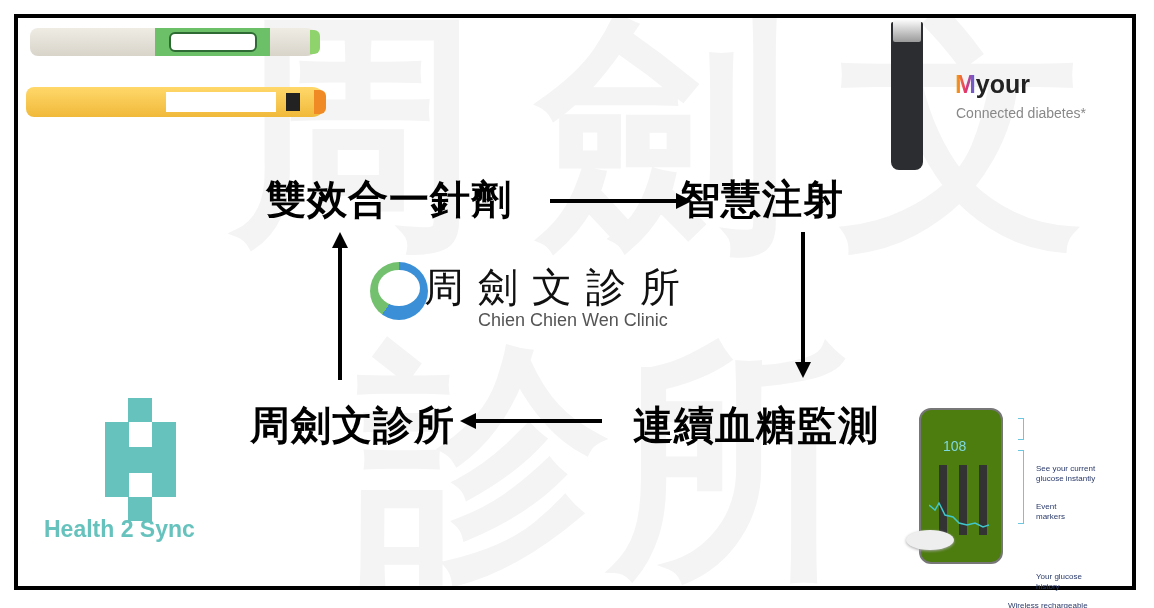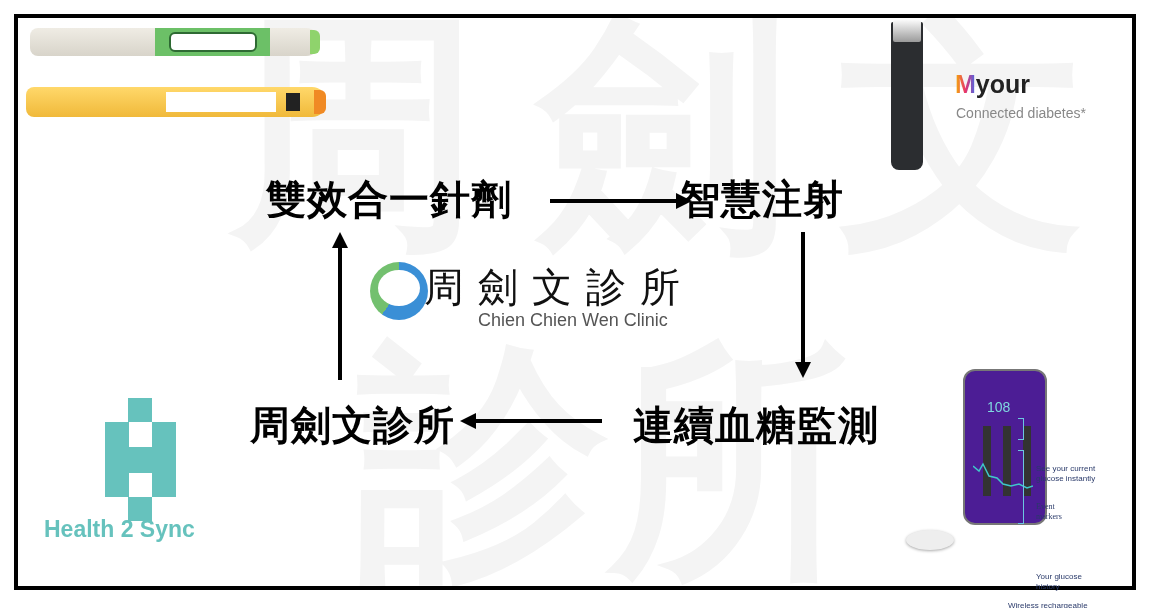--- a/index.html
+++ b/index.html
@@ -41,21 +41,21 @@
   .clinic-icon { position:absolute; left:370px; top:262px; width:58px; height:58px; border-radius:50%;
                  background:conic-gradient(#3a8fd6 0 60%, #73c06f 60% 100%); }
   .clinic-icon::after { content:""; position:absolute; left:8px; top:8px; width:42px; height:36px; background:#fff; border-radius:50%; }
   .clinic-cn { position:absolute; left:424px; top:260px; font-size:40px; color:#111; letter-spacing:14px; font-family:"DejaVu Sans", sans-serif; }
   .clinic-en { position:absolute; left:478px; top:310px; font-size:18px; color:#555; font-family:"Liberation Sans", sans-serif; }
   
   .h2s { position:absolute; left:105px; top:385px; }
   .h2s div { position:absolute; background:#66c2bd; }
   .h2s-text { position:absolute; left:44px; top:516px; font-size:23px; color:#66c2bd; font-family:"Liberation Sans", sans-serif; font-weight:bold; }
   
-  .phone { position:absolute; left:919px; top:369px; width:80px; height:152px; background:#4c1d95; border-radius:12px; border:2px solid #777;margin-left:44px; }
+  .phone { position:absolute; left:919px; top:408px; width:80px; height:152px; background:#4d7c0f; border-radius:12px; border:2px solid #777; }
   .phone .reading { position:absolute; left:22px; top:28px; color:#7fd8e0; font-size:14px; font-family:"Liberation Sans", sans-serif; }
   .phone .graph { position:absolute; left:8px; top:55px; width:60px; height:70px; }
   .transmitter { position:absolute; left:906px; top:530px; width:48px; height:20px; background:#eee; border-radius:50%; box-shadow:0 1px 3px #aaa; }
   .callout { position:absolute; font-size:8px; color:#2a3a6a; font-family:"Liberation Sans", sans-serif; line-height:1.2;margin-top:44px; }
   .bracket { position:absolute; border:1px solid #6cc6e0; border-left:none; width:5px; }
 </style>
 </head>
 <body>
 
 <div class="frame">
@@ -120,15 +120,15 @@
     <rect x="10" y="0" width="8" height="70" fill="#333"></rect>
       <rect x="30" y="0" width="8" height="70" fill="#333"></rect>
       <rect x="50" y="0" width="8" height="70" fill="#333"></rect>
     <polyline points="0,40 6,45 10,38 16,50 24,52 30,58 38,60 46,58 54,62 60,60" fill="none" stroke="#3fc7c9" stroke-width="1.5"></polyline>
   </svg>
 </div>
 <div class="transmitter"></div>
 <div class="bracket" style="left:1018px;top:418px;height:20px;"></div>
 <div class="bracket" style="left:1018px;top:450px;height:72px;"></div>
 <div class="callout" style="left:1036px;top:420px;width:60px;">See your current glucose instantly</div>
-<div class="callout" style="left:1036px;top:458px;width:40px;font-family:Liberation Serif, serif;">Event markers</div>
+<div class="callout" style="left:1036px;top:458px;width:40px;">Event markers</div>
 <div class="callout" style="left:1036px;top:528px;width:50px;">Your glucose history</div>
 <div class="callout" style="left:1008px;top:557px;width:80px;">Wireless rechargeable transmitter</div>
 
 </body></html>

